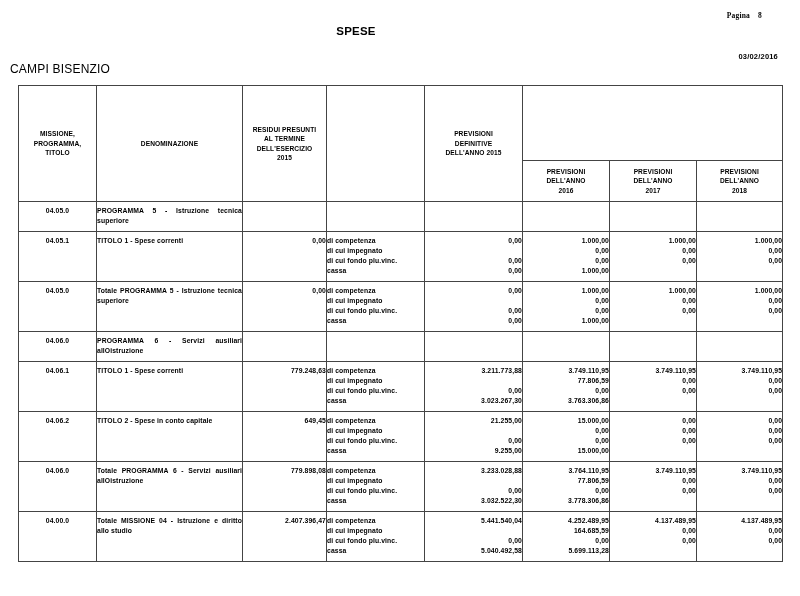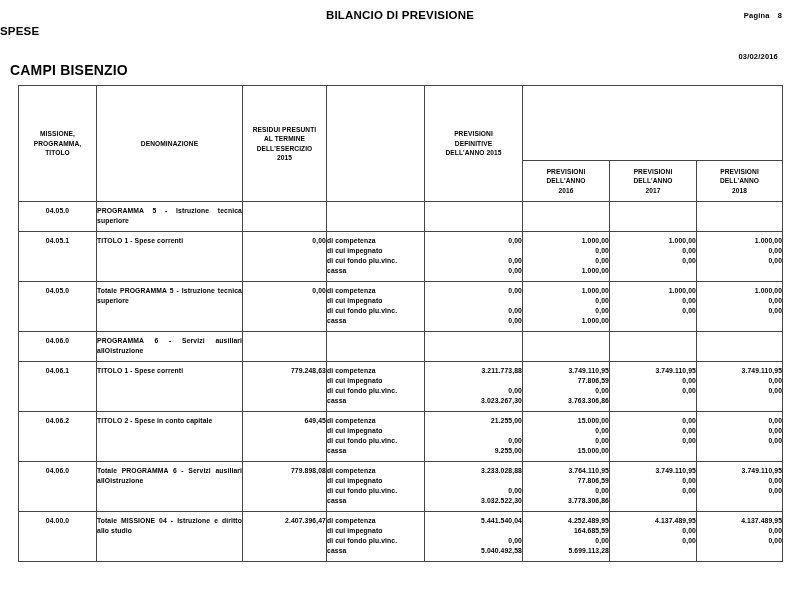--- a/index.html
+++ b/index.html
@@ -11,35 +11,35 @@
     overflow:hidden;
   }
   .page{position:relative;width:800px;height:596px;box-sizing:border-box;}
 
   
   .doc-title{
     position:absolute;left:0;top:8px;width:800px;text-align:center;
     font-size:11.5px;font-weight:bold;line-height:15px;letter-spacing:.2px;
   }
   .doc-subtitle{
-    position:absolute;left:0;top:24px;width:712px;text-align:left;
+    position:absolute;left:0;top:24px;width:712px;text-align:center;
     font-size:11.5px;font-weight:bold;line-height:15px;letter-spacing:.2px;
   }
   .page-num{
-    position:absolute;right:18px;top:11px;
-    font-size:7.5px;font-weight:bold;letter-spacing:.2px;
+    position:absolute;right:38px;top:11px;
+    font-size:7.5px;font-weight:bold;letter-spacing:.2px;font-family:Liberation Serif, serif;
   }
   .page-num .pg-label{margin-right:8px;}
   .doc-date{
     position:absolute;right:22px;top:52px;
     font-size:7.5px;font-weight:bold;letter-spacing:.2px;
   }
   .entity-name{
     position:absolute;left:10px;top:62px;
-    font-size:14px;font-weight:bold;letter-spacing:.2px;text-align:right;
+    font-size:12px;font-weight:normal;letter-spacing:.2px;text-align:right;
   }
 
   
   .tbl{
     position:absolute;left:18px;top:85px;width:764px;
     border-collapse:collapse;table-layout:fixed;
   }
   .tbl td,.tbl th{
     border:1px solid #444;
     padding:0;
@@ -79,21 +79,20 @@
   .grp-row .cell-den{font-weight:bold;}
   .total-row td{font-weight:bold;}
   .total-row .cell-lbl,.total-row .cell-num{font-weight:bold;}
   .strong-row td,.strong-row .cell-lbl,.strong-row .cell-num{font-weight:bold;}
 </style>
 </head>
 <body>
 
 <div class="page">
 
-  <div class="doc-title">BILANCIO DI PREVISIONE</div>
   <div class="doc-subtitle">SPESE</div>
 
   <div class="page-num">
     <span class="pg-label">Pagina</span><span>8</span>
   </div>
 
   <div class="doc-date">03/02/2016</div>
   <div class="entity-name">CAMPI BISENZIO</div>
 
   <table class="tbl">

